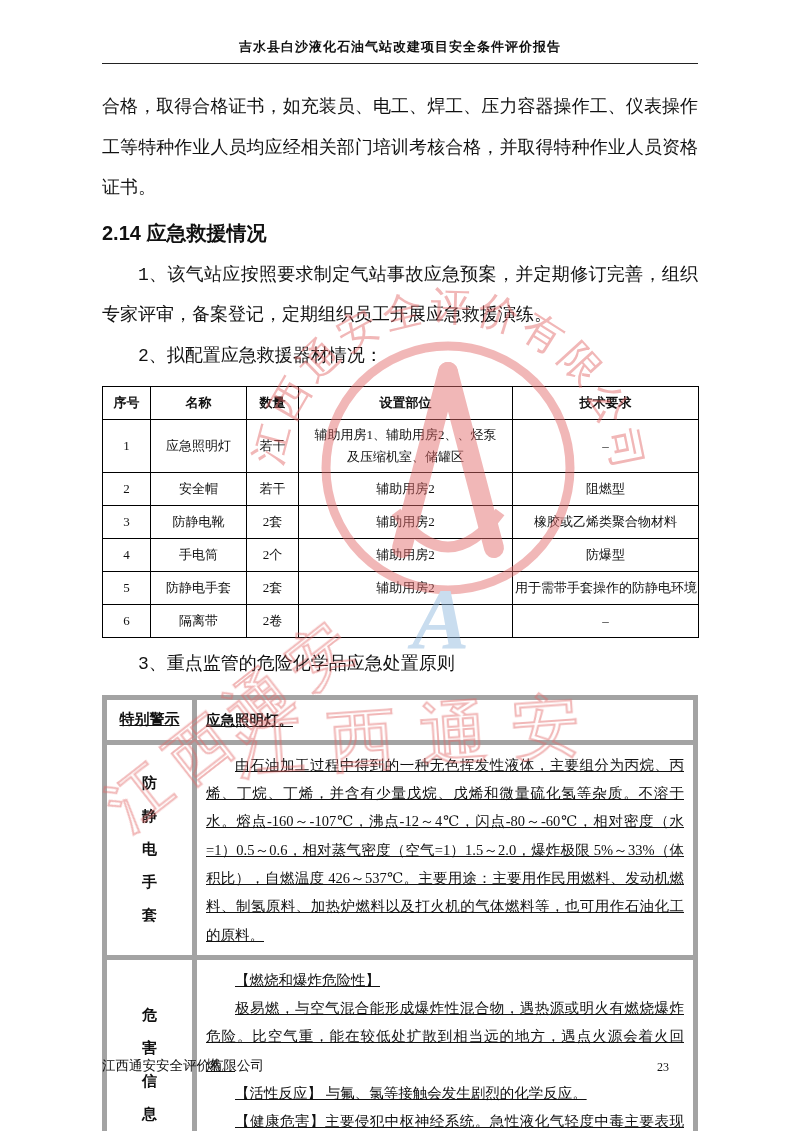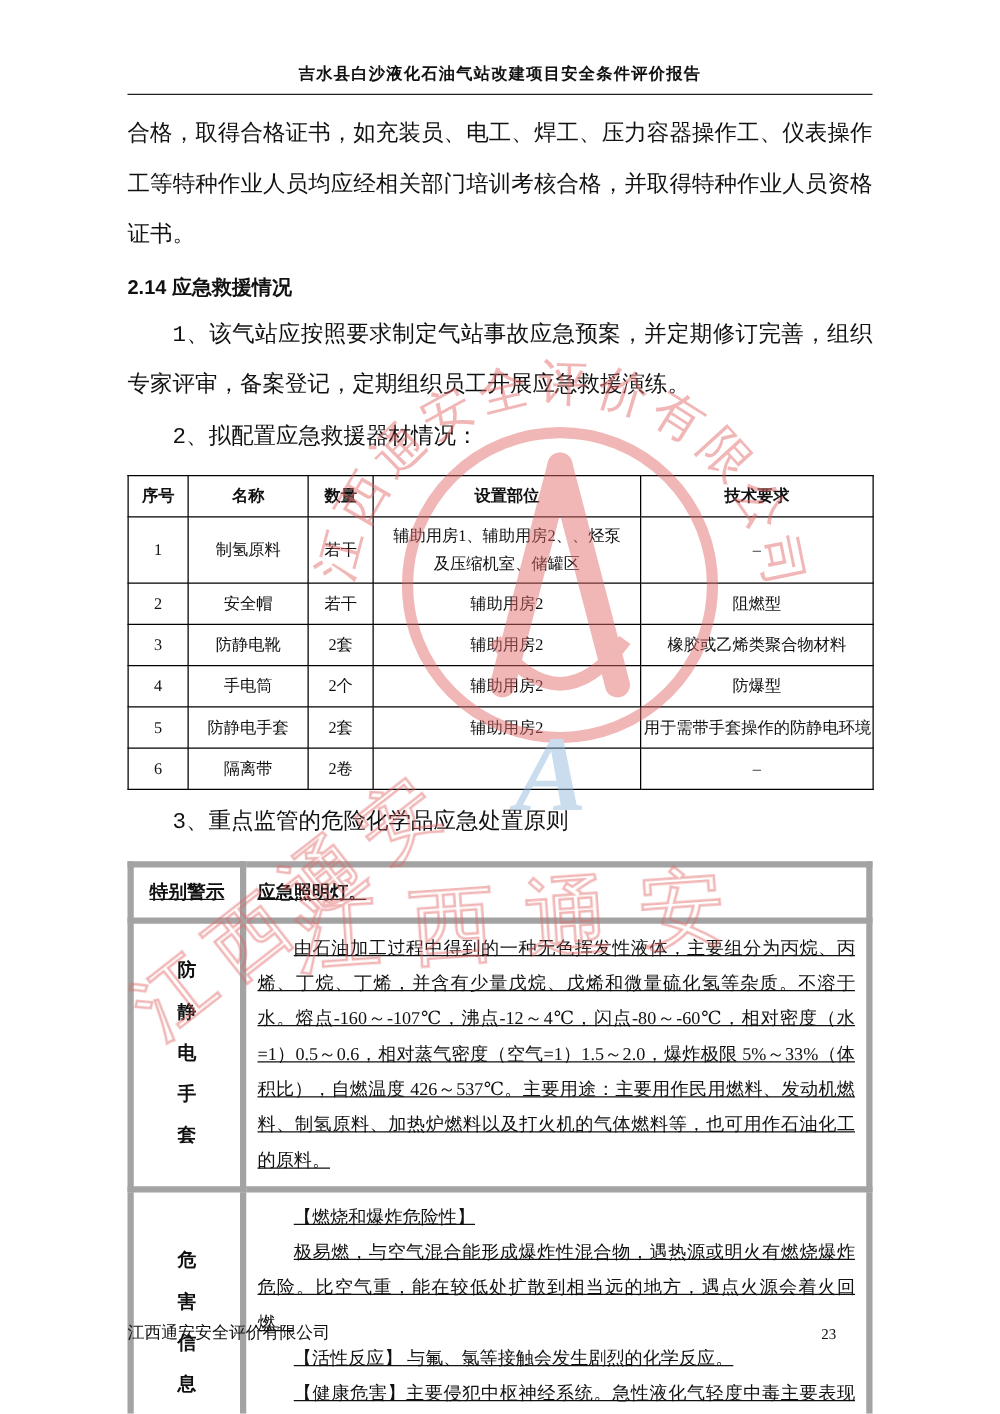--- a/index.html
+++ b/index.html
@@ -9,42 +9,42 @@
     width: 800px;
     height: 1131px;
     background: #ffffff;
     overflow: hidden;
     font-family: "Liberation Serif", "DejaVu Serif", serif;
     color: #111111;
   }
   
   .header {
     position: absolute;
-    top: 50px;
+    top: 38px;
     left: 102px;
     width: 596px;
     text-align: center;
     font-size: 13px;
     font-weight: 700;
     letter-spacing: 1px;
     padding-bottom: 7px;
     border-bottom: 1.5px solid #222222;
   }
   
   .content {
     position: absolute;
     top: 86px;
     left: 102px;
     width: 596px;
   }
   p.body { font-size: 18px; line-height: 2.25; margin: 0; text-align: justify; }
   p.indent { text-indent: 2em; font-family: Liberation Mono, monospace; }
   .section-heading {
     font-family: "Liberation Sans", "DejaVu Sans", sans-serif;
-    font-size: 16px; font-weight: 700;
+    font-size: 20px; font-weight: 700;
     margin: 12px 0 8px 0;
   }
   
   table { border-collapse: collapse; width: 100%; }
   .equip-table { margin: 10px 0 6px 0; table-layout: fixed; font-size: 13px; }
   .equip-table th, .equip-table td {
     border: 1px solid #000;
     text-align: center; vertical-align: middle;
     padding: 7px 2px;
     white-space: nowrap; overflow: hidden;
@@ -133,21 +133,21 @@
           <th>序号</th>
           <th>名称</th>
           <th>数量</th>
           <th>设置部位</th>
           <th>技术要求</th>
         </tr>
       </thead>
       <tbody>
         <tr>
           <td>1</td>
-          <td>制氢原料</td>
+          <td>应急照明灯</td>
           <td>若干</td>
           <td class="loc">辅助用房1、辅助用房2、、烃泵及压缩机室、储罐区</td>
           <td>–</td>
         </tr>
         <tr>
           <td>2</td>
           <td>安全帽</td>
           <td>若干</td>
           <td class="loc">辅助用房2</td>
           <td>阻燃型</td>

